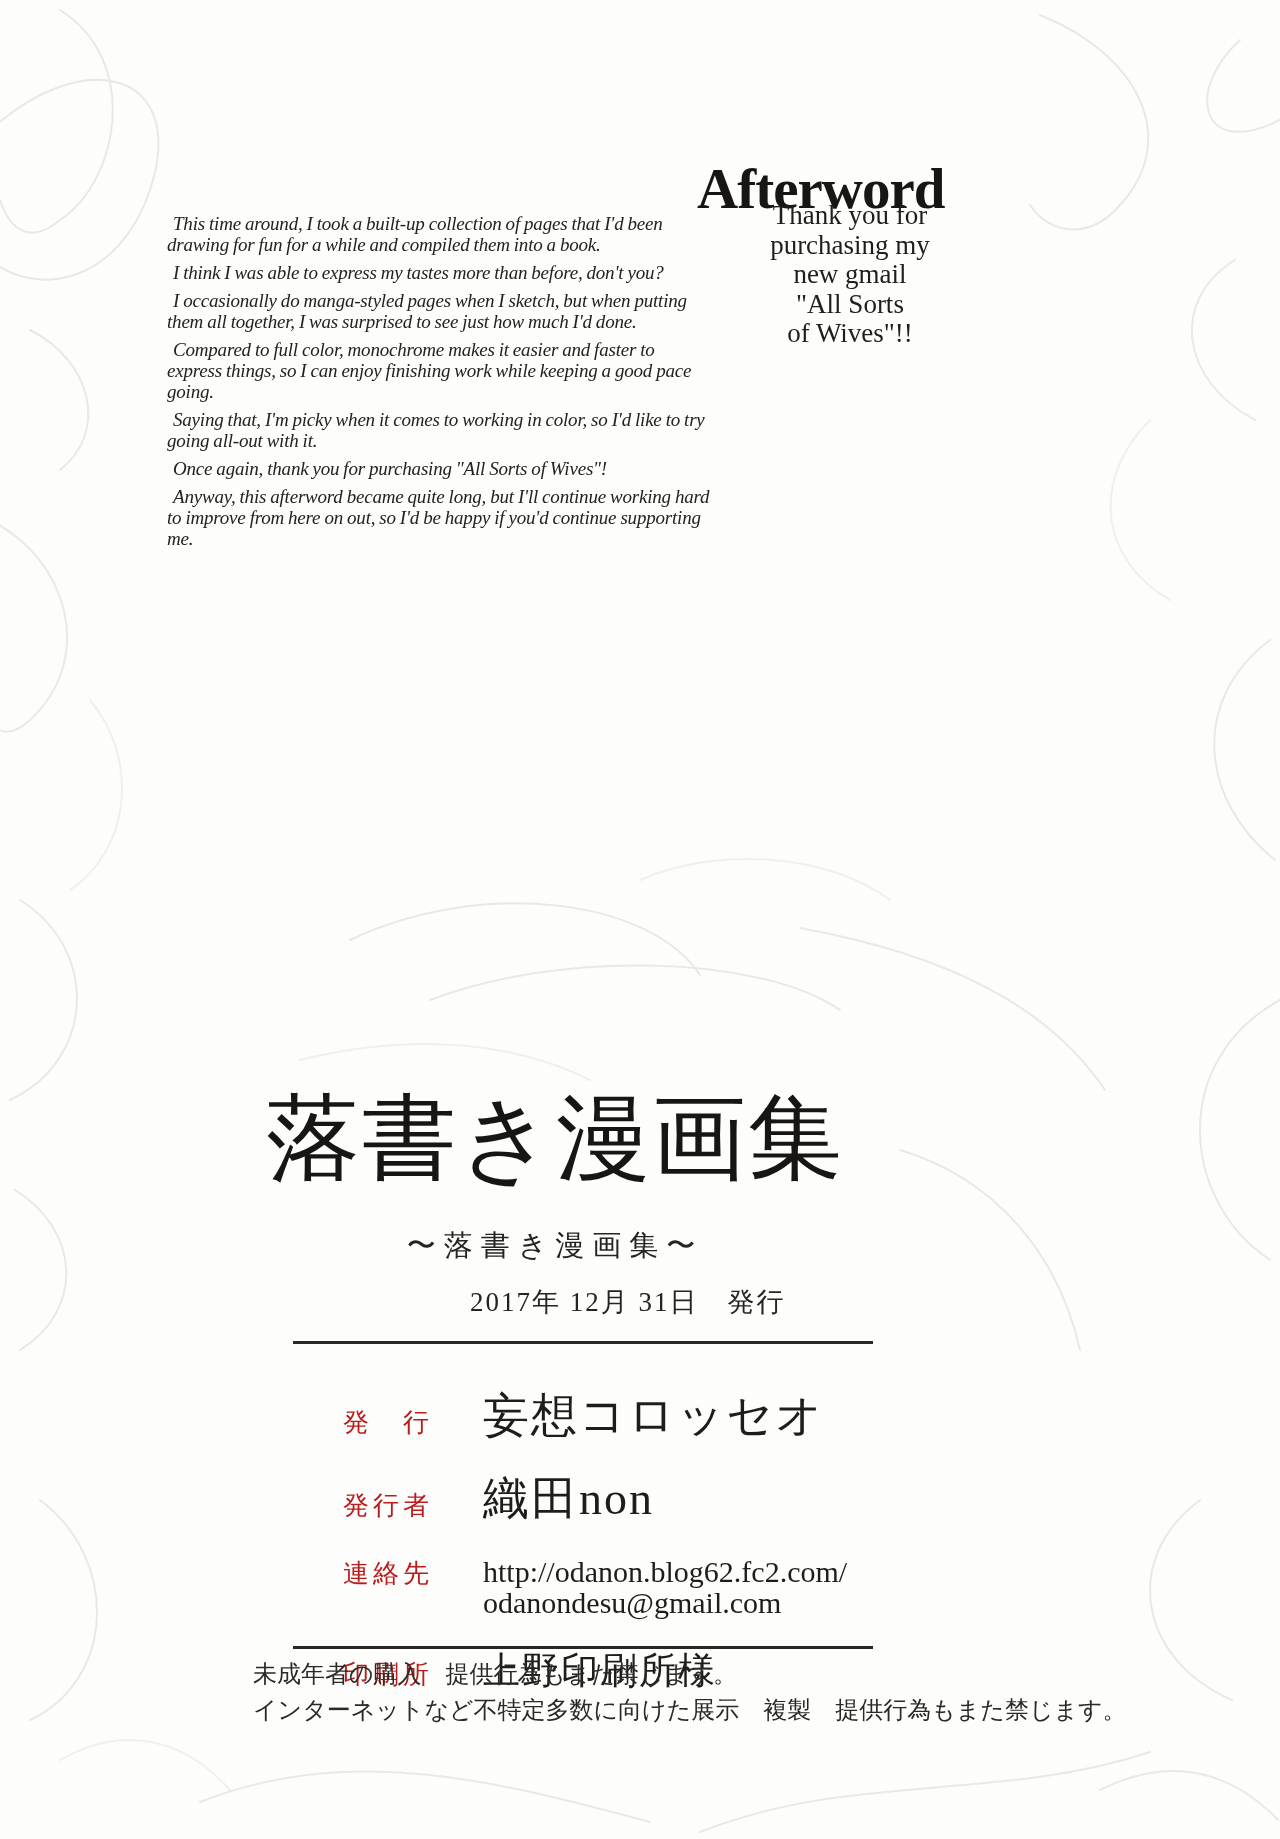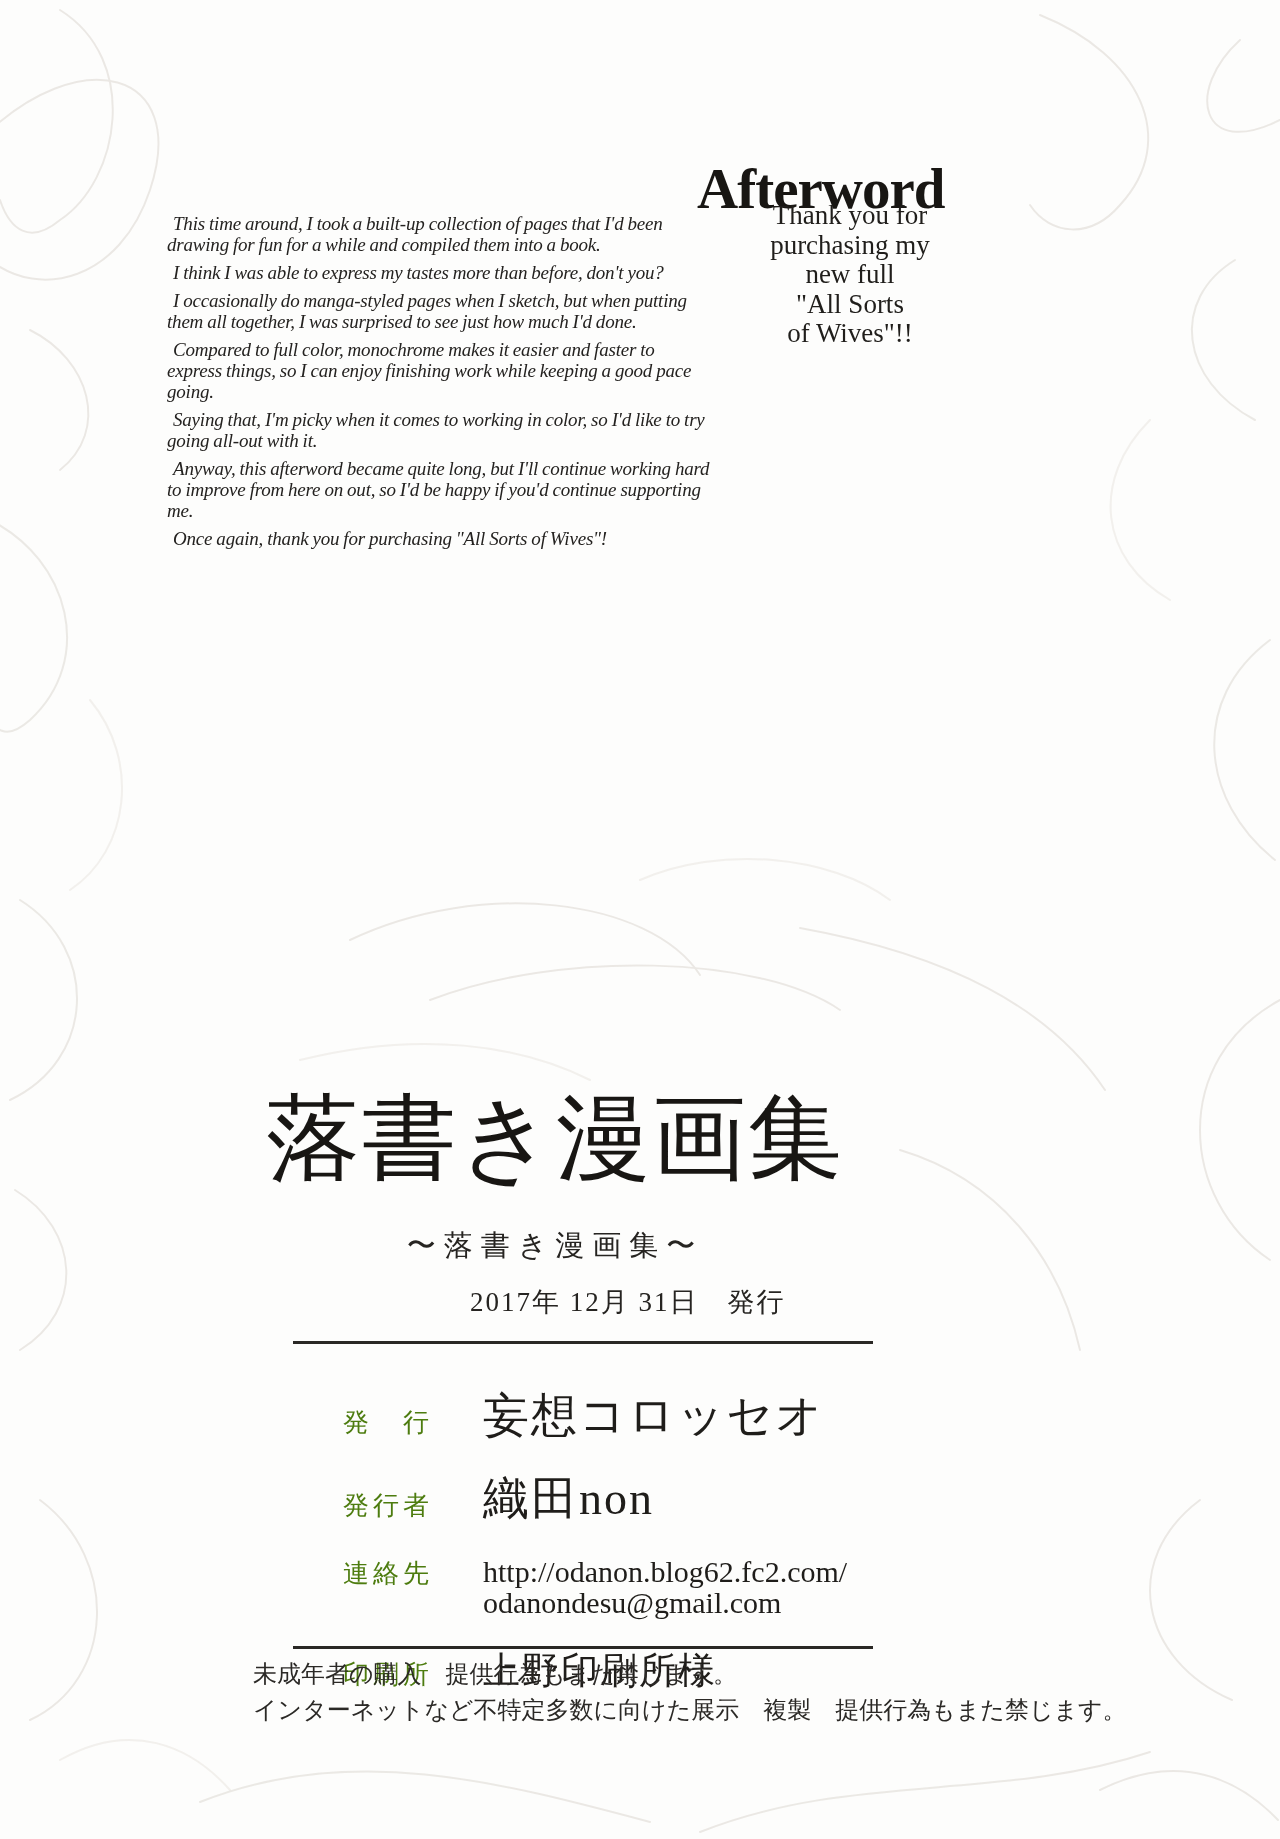--- a/index.html
+++ b/index.html
@@ -111,21 +111,21 @@
   .colophon-row {
     display: flex;
     align-items: baseline;
     margin-bottom: 10px;
   }
   .colophon-label {
     flex: 0 0 132px;
     padding-left: 50px;
     font-size: 26px;
     letter-spacing: 4px;
-    color: #4d7c0f;
+    color: #b91c1c;
     white-space: nowrap;
   }
   .colophon-value {
     margin-left: 8px;
     color: #1f1d1a;
     margin-top: 20px;
   }
   .value-xl { font-size: 46px; line-height: 1.15; letter-spacing: 2px; }
   .value-lg { font-size: 37px; line-height: 1.2;  letter-spacing: 2px; }
   .value-md { font-size: 30px; line-height: 1.05; }
@@ -179,28 +179,28 @@
   </svg>
 
   <h1 class="afterword-title">Afterword</h1>
 
   <div class="afterword-body">
     <p>This time around, I took a built-up collection of pages that I'd been drawing for fun for a while and compiled them into a book.</p>
     <p>I think I was able to express my tastes more than before, don't you?</p>
     <p>I occasionally do manga-styled pages when I sketch, but when putting them all together, I was surprised to see just how much I'd done.</p>
     <p>Compared to full color, monochrome makes it easier and faster to express things, so I can enjoy finishing work while keeping a good pace going.</p>
     <p>Saying that, I'm picky when it comes to working in color, so I'd like to try going all-out with it.</p>
+    <p>Once again, thank you for purchasing "All Sorts of Wives"!</p>
     <p>Anyway, this afterword became quite long, but I'll continue working hard to improve from here on out, so I'd be happy if you'd continue supporting me.</p>
-    <p>Once again, thank you for purchasing "All Sorts of Wives"!</p>
   </div>
 
   <div class="thanks-note">
     <div>Thank you for</div>
     <div>purchasing my</div>
-    <div>new full</div>
+    <div>new gmail</div>
     <div>"All Sorts</div>
     <div>of Wives"!!</div>
   </div>
 
   <div class="book-title">落書き漫画集</div>
   <div class="book-subtitle">〜落書き漫画集〜</div>
   <div class="publish-date">2017年 12月 31日　発行</div>
 
   <div class="colophon-box">
 

